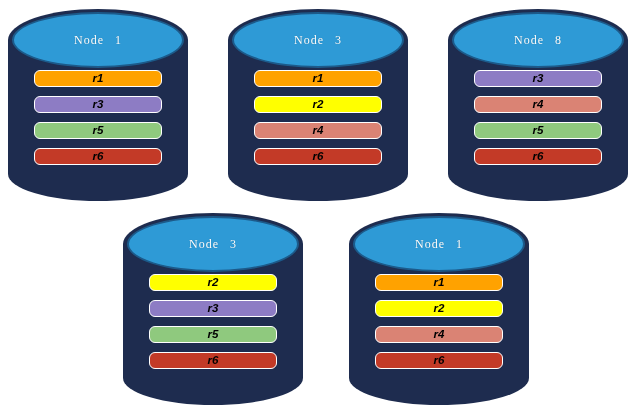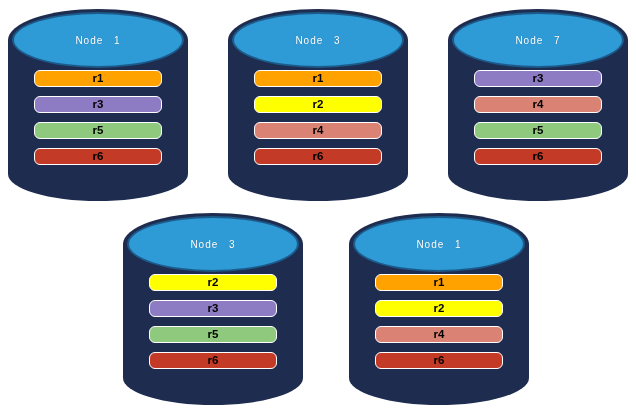--- a/index.html
+++ b/index.html
@@ -28,30 +28,31 @@
   }
   .cyl-top{
     position:absolute; left:4px; right:4px; top:3px; height:56px;
     background:var(--cylinder-top);
     border:2px solid var(--cylinder-top-border);
     border-radius:50%;
     display:flex; align-items:center; justify-content:center;
   }
   .node-label{
     color:var(--node-label-text);
-    font-size:10px; letter-spacing:1px; word-spacing:7px;
+    font-size:12px; letter-spacing:1px; word-spacing:7px;
     text-shadow:0 0 1px rgba(0,0,0,0.25);
+    font-family:Liberation Serif, serif;
   }
   .bars{
     position:absolute; left:26px; right:26px; top:61px;
     display:flex; flex-direction:column; gap:9px;
   }
   .replica-bar{
     height:17px; border:1.5px solid #ffffff; border-radius:6px;
-    display:flex; align-items:center; justify-content:center;
+    display:flex; align-items:center; justify-content:center;font-style:italic;
   }
   .replica-label{
     color:var(--replica-label-text);
     font-size:11.5px; font-weight:bold; line-height:1;
   }
 </style>
 </head>
 <body>
 
 <div class="canvas">
@@ -96,21 +97,21 @@
         </div>
         <div class="replica-bar" style="background-color: rgb(195, 58, 39);">
           <span class="replica-label">r6</span>
         </div>
       </div>
     </div>
 
     <div class="node">
       <div class="cyl-body"></div>
       <div class="cyl-top">
-        <span class="node-label">Node 7</span>
+        <span class="node-label">Node 8</span>
       </div>
       <div class="bars">
         <div class="replica-bar" style="background-color: rgb(141, 124, 196);">
           <span class="replica-label">r3</span>
         </div>
         <div class="replica-bar" style="background-color: rgb(218, 131, 116);">
           <span class="replica-label">r4</span>
         </div>
         <div class="replica-bar" style="background-color: rgb(143, 201, 126);">
           <span class="replica-label">r5</span>

